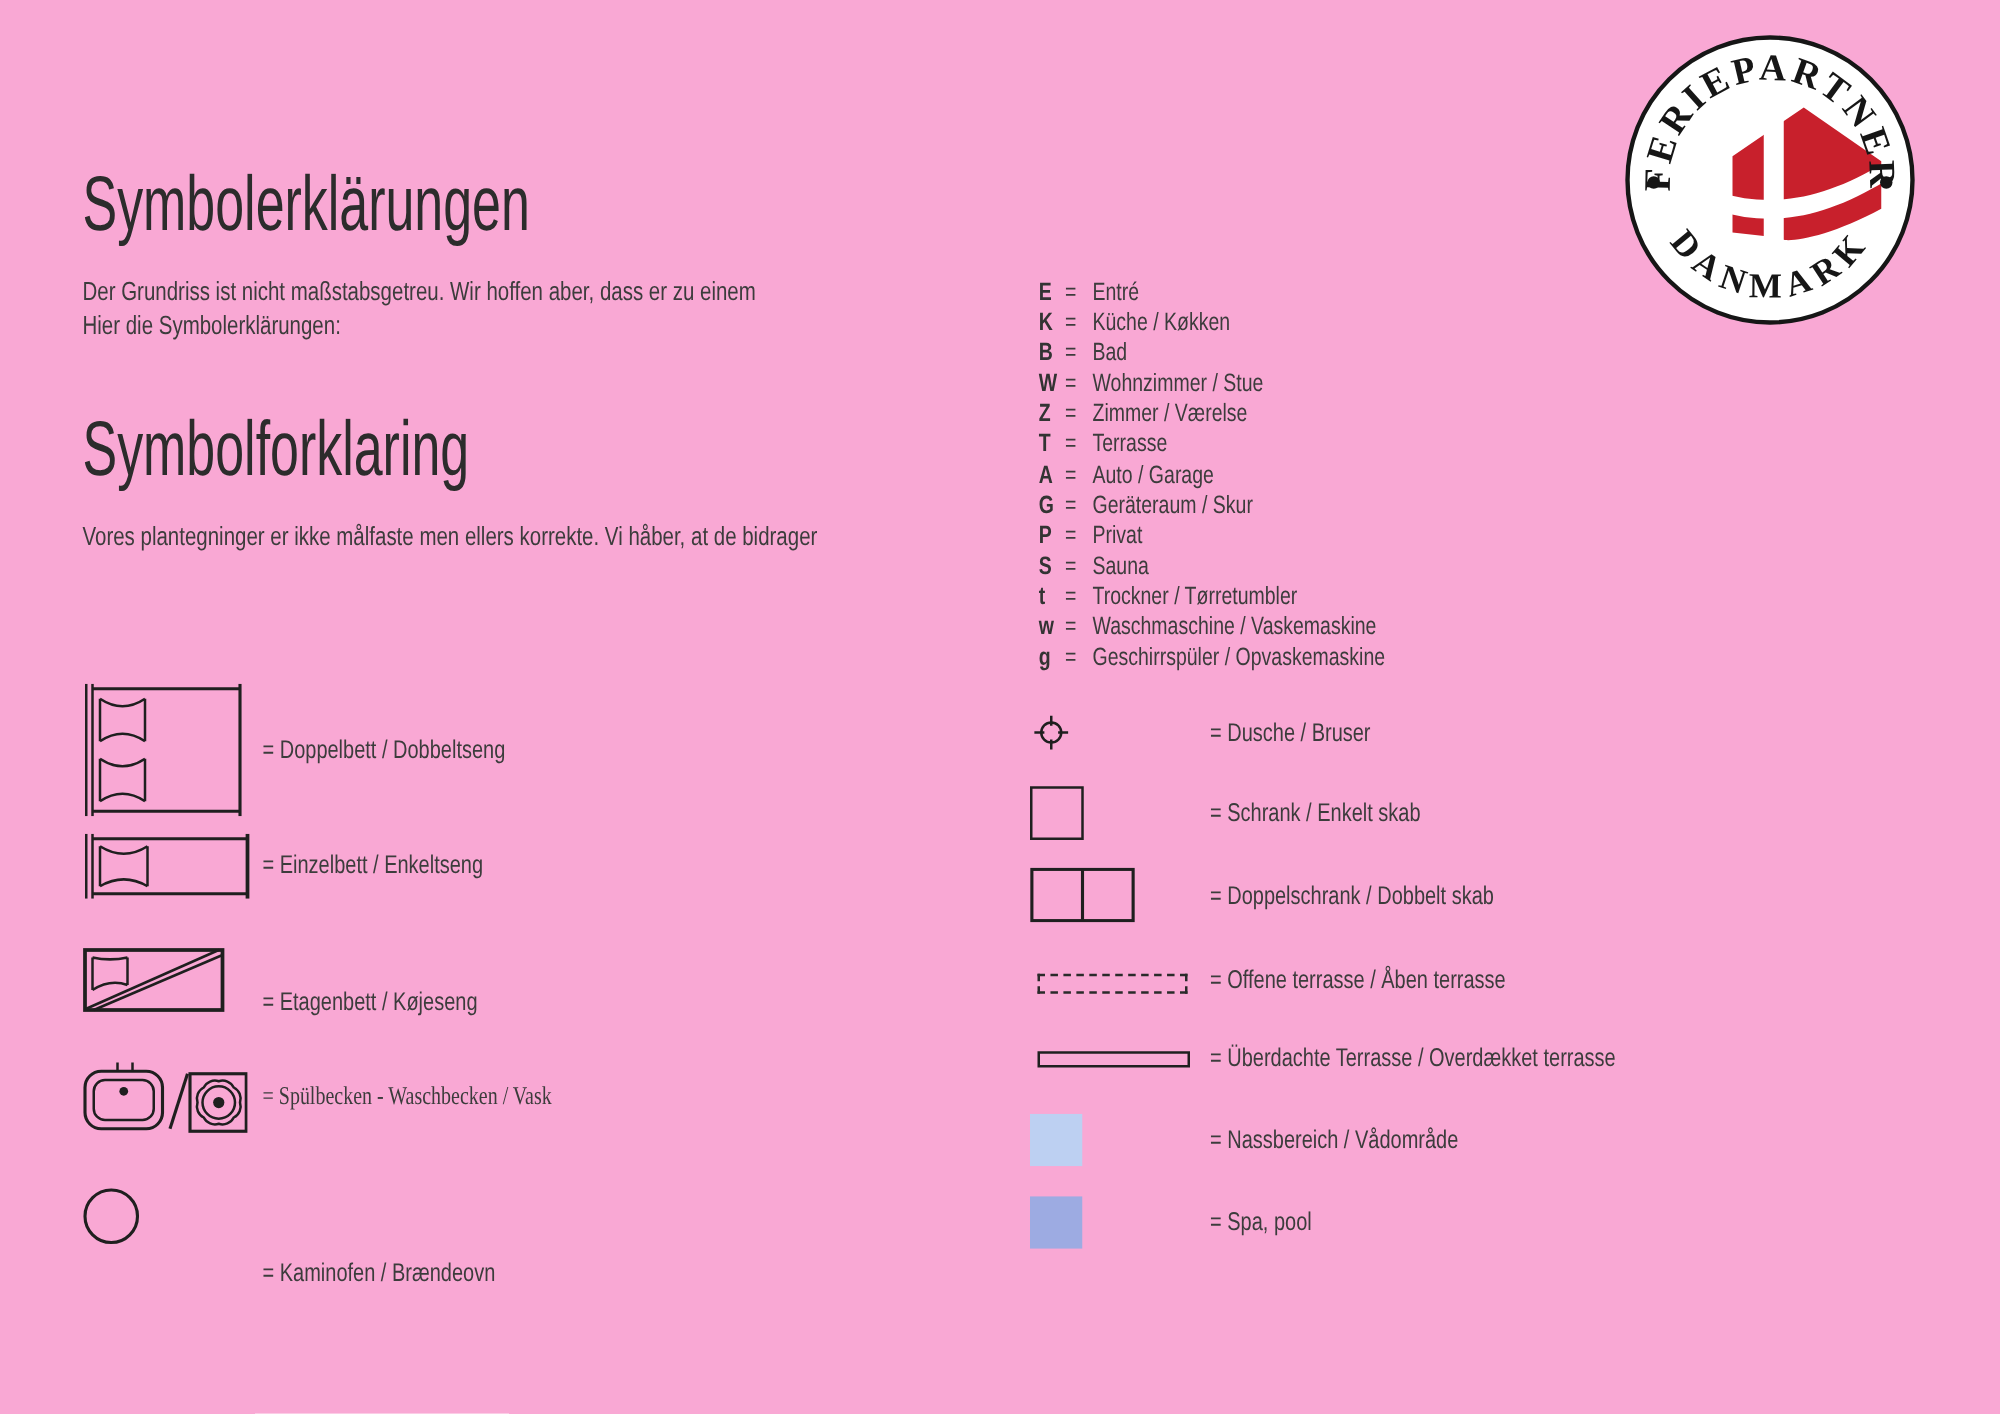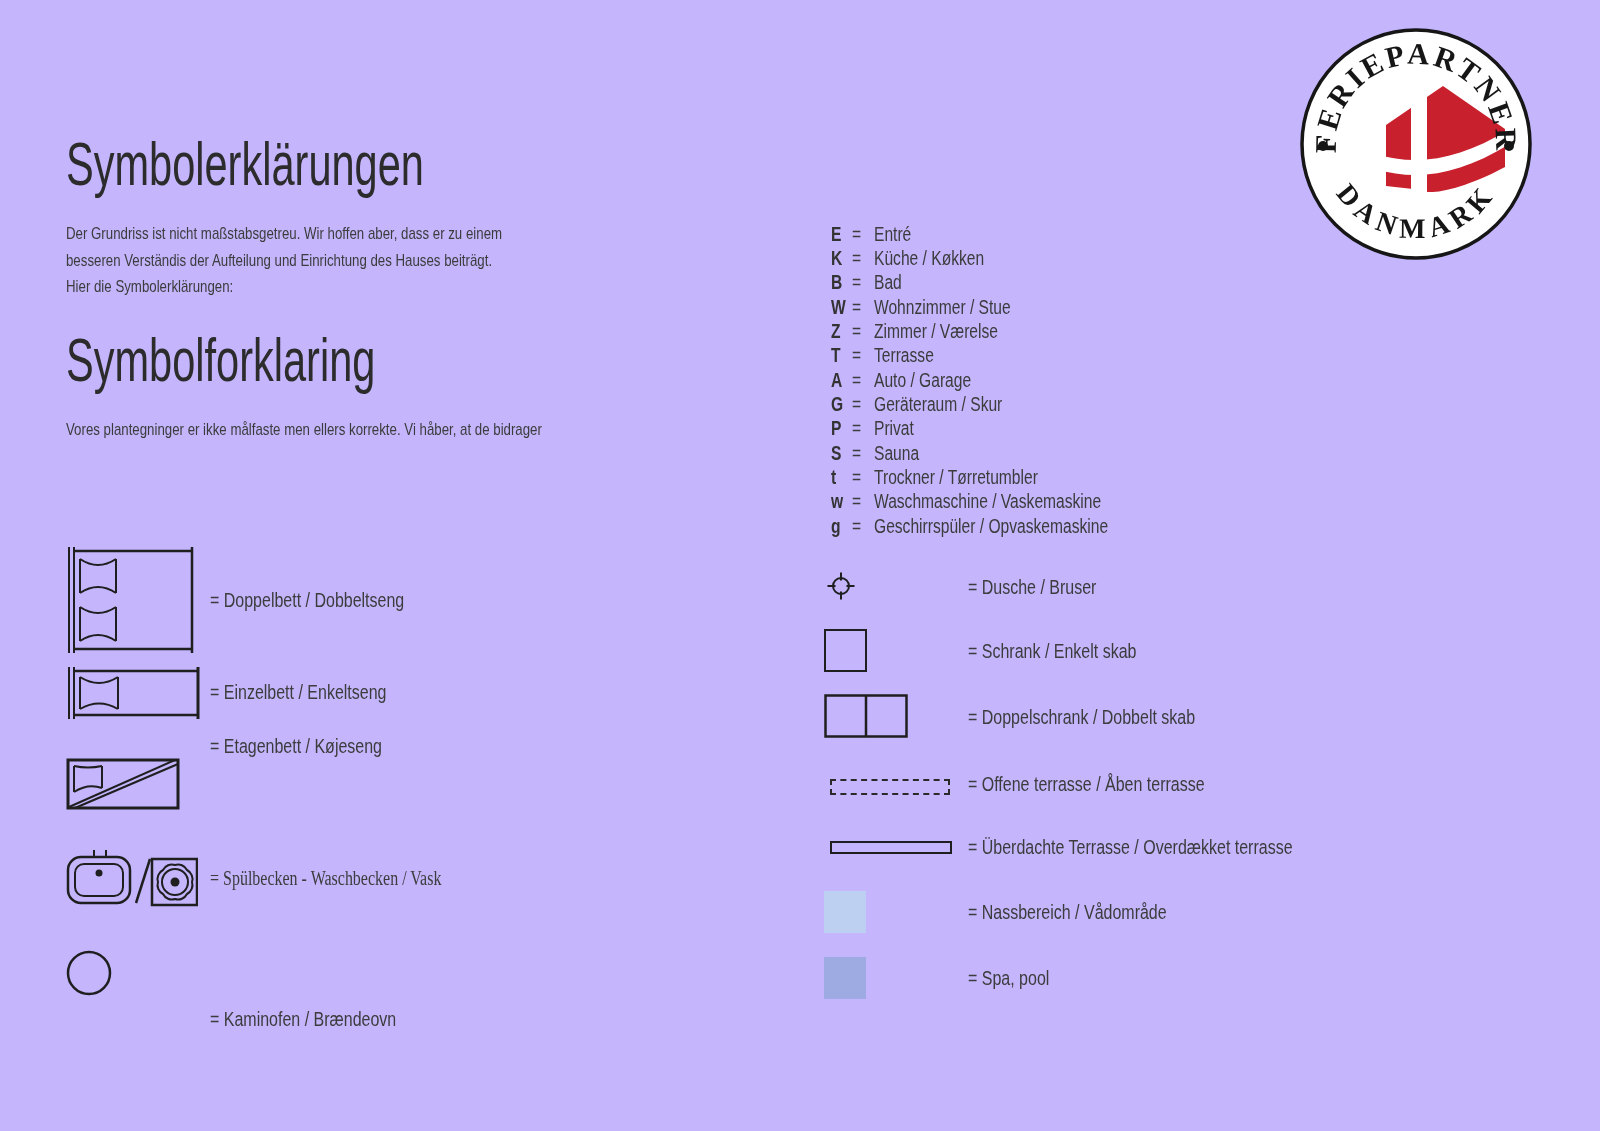--- a/index.html
+++ b/index.html
@@ -1,23 +1,23 @@
 <!DOCTYPE html>
 <html><head>
 <meta charset="utf-8">
 <style>
   html,body{margin:0;padding:0;background:#ffffff;}
-  .page{position:relative;width:1600px;height:1131px;background:#c4b5fd;overflow:hidden;
+  .page{position:relative;width:1600px;height:1131px;background:#f9a8d4;overflow:hidden;
         font-family:"Liberation Sans",sans-serif;color:#3c3c3c;}
   .abs{position:absolute;}
   
   .cx{display:inline-block;transform:scaleX(0.78);transform-origin:0 50%;white-space:nowrap;}
   .cxt{display:inline-block;transform:scaleX(0.67);transform-origin:0 50%;white-space:nowrap;}
   .h1{font-size:62px;font-weight:400;color:#2c2c2c;letter-spacing:0px;}
-  .para{font-size:17px;line-height:26.5px;color:#3c3c3c;}
+  .para{font-size:21px;line-height:26.5px;color:#3c3c3c;}
   .para div{height:26.5px;}
   
   .lrow{height:24.35px;display:flex;align-items:center;font-size:20px;}
   .ltr{width:21px;font-weight:700;color:#333;}
   .eqc{width:22px;color:#3c3c3c;}
   .ltxt{color:#3c3c3c;text-align:center;}
   
   .lbl{position:absolute;font-size:20.5px;color:#3c3c3c;transform:translateY(-50%);}
   .ico{position:absolute;}
   svg .st{stroke:#1f1f1f;fill:none;}
@@ -28,21 +28,20 @@
 </head>
 <body>
 
 <div class="page">
 
   <div class="abs" style="left:66px;top:128px;">
     <span class="h1 cxt">Symbolerklärungen</span>
   </div>
   <div class="abs para" style="left:66px;top:221px;">
     <div><span class="cx">Der Grundriss ist nicht maßstabsgetreu. Wir hoffen aber, dass er zu einem</span></div>
-    <div><span class="cx">besseren Verständis der Aufteilung und Einrichtung des Hauses beiträgt.</span></div>
     <div><span class="cx">Hier die Symbolerklärungen:</span></div>
   </div>
 
   <div class="abs" style="left:66px;top:324px;">
     <span class="h1 cxt">Symbolforklaring</span>
   </div>
   <div class="abs para" style="left:66px;top:417px;">
     <div><span class="cx">Vores plantegninger er ikke målfaste men ellers korrekte. Vi håber, at de bidrager</span></div>
   </div>
 
@@ -134,21 +133,21 @@
     <path class="st" stroke-width="2" d="M14,10 V42 M52,10 V42 M14,10 Q33,22 52,10 M14,42 Q33,31 52,42"></path>
   </svg>
   <span class="lbl" style="left:210px;top:692px;"><span class="cx">= Einzelbett / Enkeltseng</span></span>
 
   <svg class="ico" style="left:66px;top:758px;" width="114" height="52" viewBox="0 0 114 52">
     <rect class="st" x="2" y="2" width="110" height="48" stroke-width="3"></rect>
     <line class="st" x1="3" y1="49" x2="109" y2="2" stroke-width="2"></line>
     <line class="st" x1="9" y1="50" x2="112" y2="6" stroke-width="2"></line>
     <path class="st" stroke-width="2" d="M8,8 Q22,11 36,8 M8,8 V34 M36,8 V30 M8,34 Q22,25 36,30"></path>
   </svg>
-  <span class="lbl" style="left:210px;top:746px;text-align:right;"><span class="cx">= Etagenbett / Køjeseng</span></span>
+  <span class="lbl" style="left:210px;top:802px;text-align:right;"><span class="cx">= Etagenbett / Køjeseng</span></span>
 
   <svg class="ico" style="left:66px;top:849px;" width="132" height="58" viewBox="0 0 132 58">
     <rect class="st" x="2" y="8" width="62" height="46" rx="13" stroke-width="2.5"></rect>
     <path class="st" stroke-width="2" d="M28,8 V1 M40,8 V1"></path>
     <rect class="st" x="9" y="15" width="48" height="32" rx="9" stroke-width="2"></rect>
     <circle cx="33" cy="24" r="3.5" fill="#1f1f1f"></circle>
     <line class="st" x1="70" y1="54" x2="84" y2="10" stroke-width="2.5"></line>
     <rect class="st" x="86" y="10" width="45" height="46" stroke-width="2.5"></rect>
     <path class="st" stroke-width="2" d="M126,33 A10 10 0 0 1 121,45 A10 10 0 0 1 109,50 A10 10 0 0 1 97,45 A10 10 0 0 1 92,33 A10 10 0 0 1 97,21 A10 10 0 0 1 109,16 A10 10 0 0 1 121,21 A10 10 0 0 1 126,33 Z"></path>
     <circle class="st" cx="109" cy="33" r="13" stroke-width="2"></circle>

